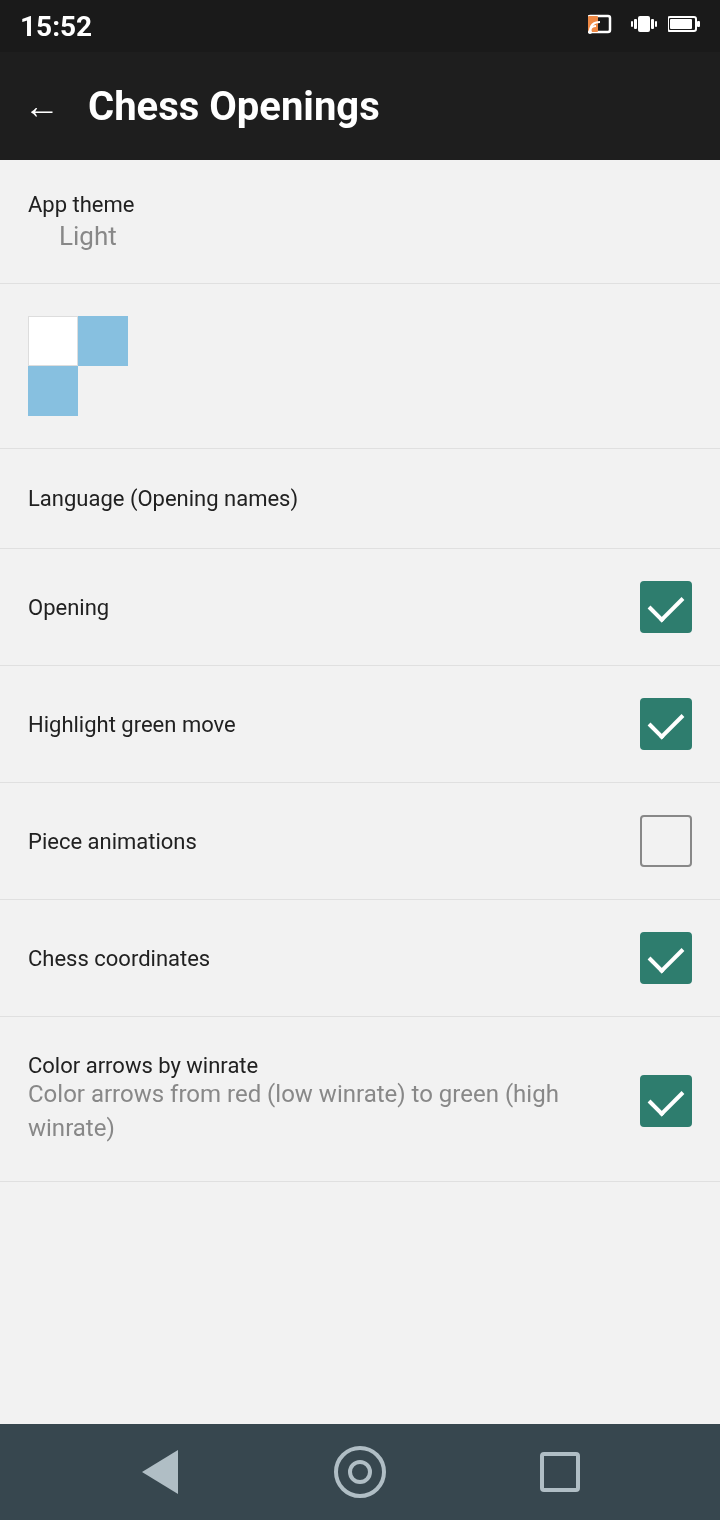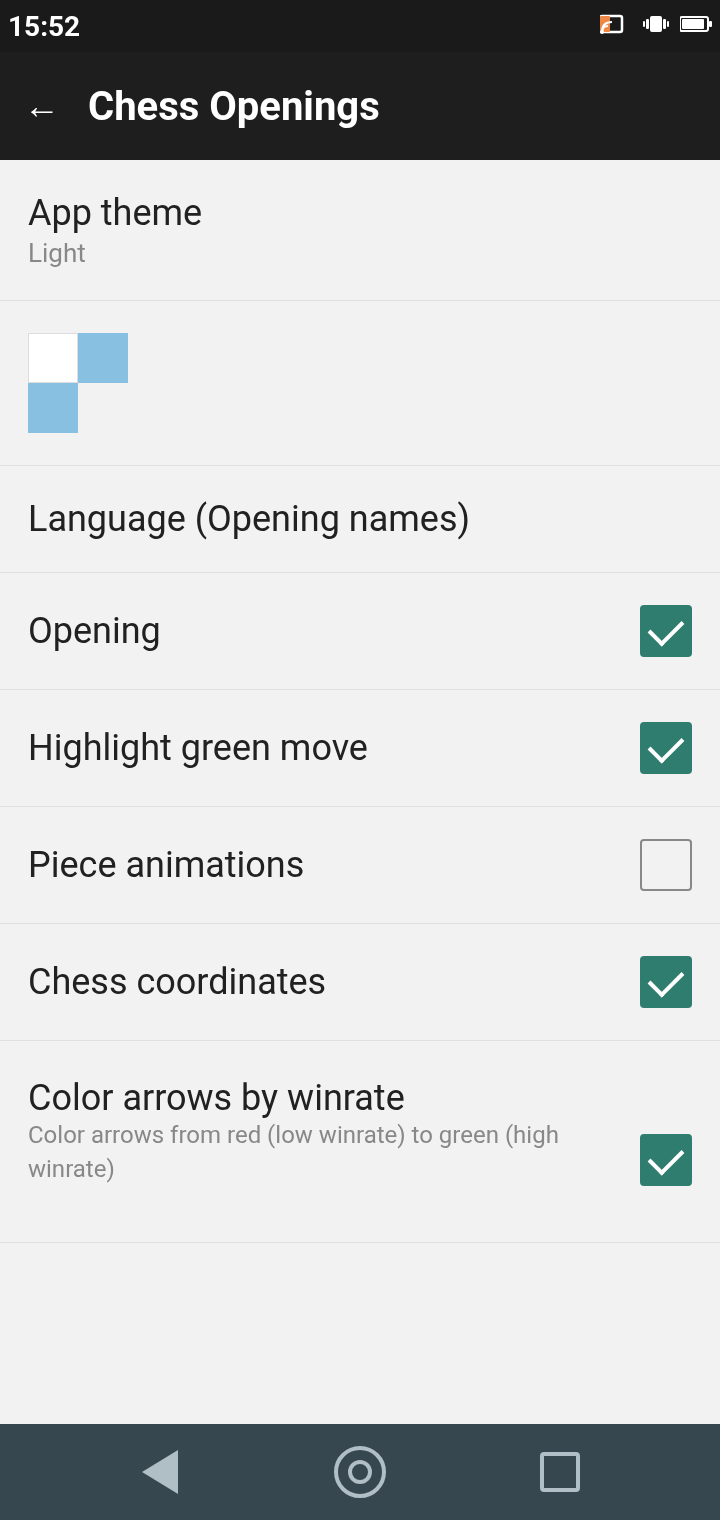--- a/index.html
+++ b/index.html
@@ -14,21 +14,21 @@
       flex-direction: column;
     }
 
     
     .status-bar {
       background: #1a1a1a;
       height: 52px;
       display: flex;
       align-items: center;
       justify-content: space-between;
-      padding: 0 8px;
+      padding: 0 20px;
       color: white;
     }
     .status-bar-time {
       font-size: 28px;
       font-weight: bold;
       color: white;
     }
     .status-bar-icons {
       display: flex;
       align-items: center;
@@ -72,29 +72,30 @@
       border-bottom: 1px solid #e0e0e0;
       min-height: 100px;
       cursor: pointer;
     }
 
     .setting-item-left {
       flex: 1;
     }
 
     .setting-title {
-      font-size: 36px;
+      font-size: 22px;
       color: #212121;
       font-weight: 400;
     }
 
     .setting-subtitle {
       font-size: 26px;
       color: #888888;
       margin-top: 4px;
+      margin-left: 31px;
     }
 
     .setting-description {
       font-size: 24px;
       color: #888888;
       max-width: 560px;
       line-height: 1.4;
     }
 
     
@@ -284,21 +285,21 @@
     <div class="checkbox unchecked"></div>
   </div>
 
   <div class="setting-item">
     <div class="setting-item-left">
       <div class="setting-title">Chess coordinates</div>
     </div>
     <div class="checkbox checked"></div>
   </div>
 
-  <div class="setting-item" style="align-items: flex-end; padding-top: 36px; padding-bottom: 56px;">
+  <div class="setting-item" style="align-items: center; padding-top: 36px; padding-bottom: 36px;">
     <div class="setting-item-left">
       <div class="setting-title">Color arrows by winrate</div>
       <div class="setting-description">Color arrows from red (low winrate) to green (high winrate)</div>
     </div>
     <div class="checkbox checked" style="margin-top: 4px; flex-shrink: 0;"></div>
   </div>
 
 </div>
 
 <div class="bottom-nav">

